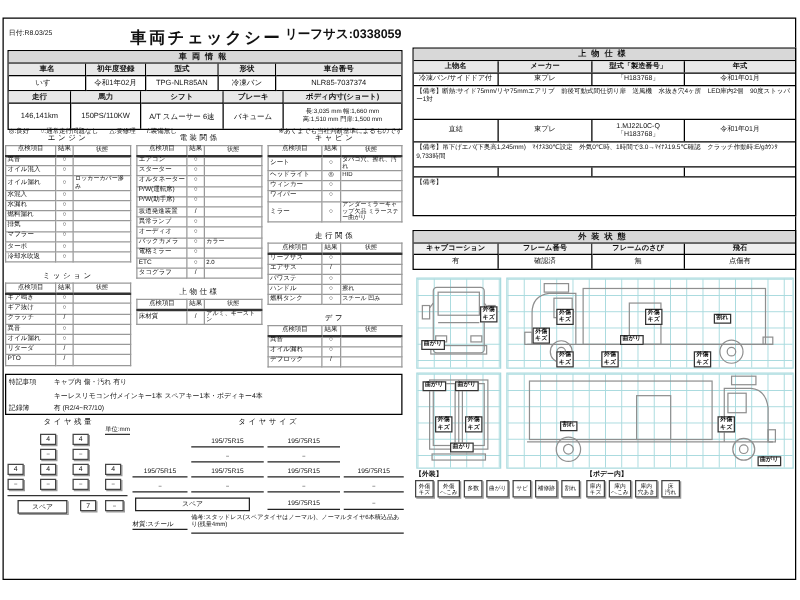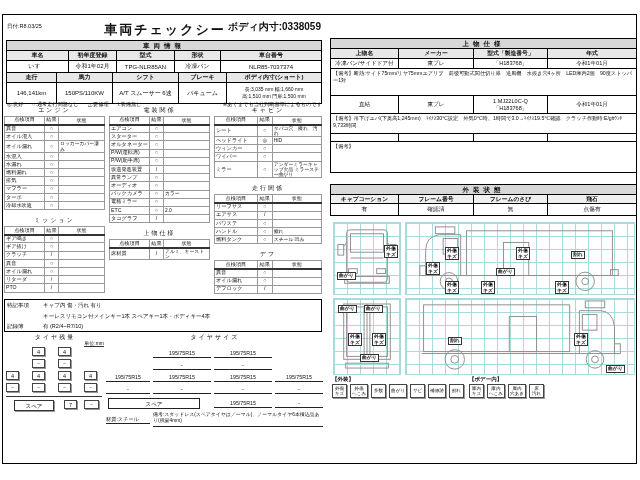--- a/index.html
+++ b/index.html
@@ -126,21 +126,21 @@
     font-size:4.6px; line-height:1.15; white-space:pre-line; text-align:center; display:flex; align-items:center; justify-content:center; }
 </style>
 </head>
 <body>
 
 <div id="sheet">
   <div class="outer-border"></div>
 
   <div class="hdr-date">日付:R8.03/25</div>
   <div class="hdr-title">車両チェックシート</div>
-  <div class="hdr-ctrl">ボディ内寸:0338059</div>
+  <div class="hdr-ctrl">リーフサス:0338059</div>
 
   <div class="vi">
     <div class="vi-title">車両情報</div>
     <div class="vi-row vi-r1">
       <div class="vi-h">車名</div>
       <div class="vi-h">初年度登録</div>
       <div class="vi-h">型式</div>
       <div class="vi-h">形状</div>
       <div class="vi-h">車台番号</div>
     </div>

